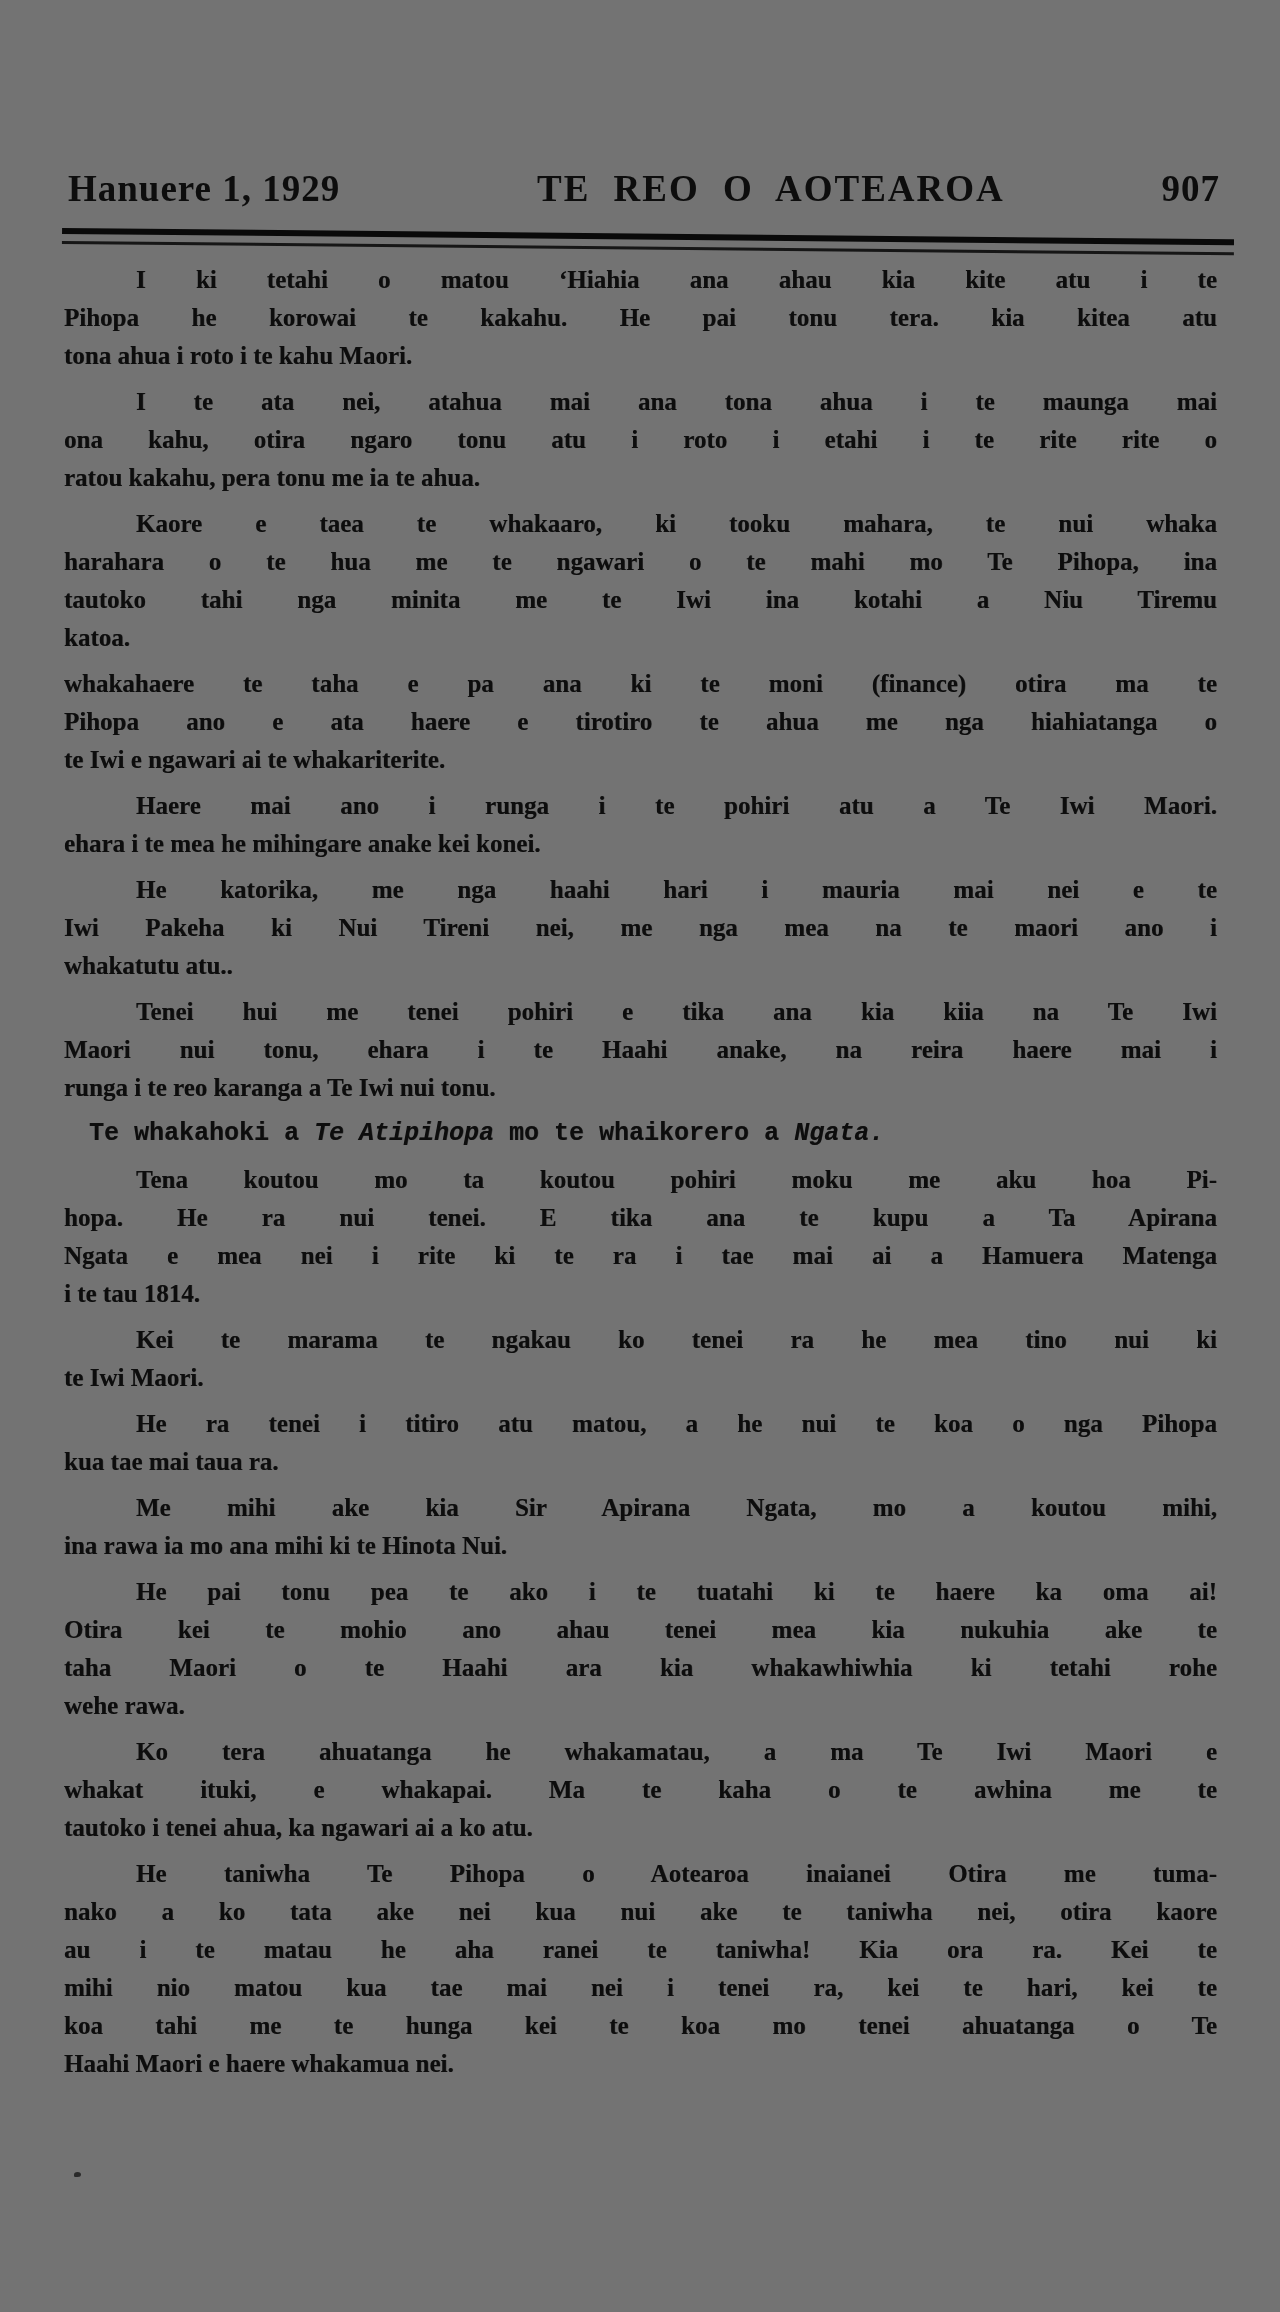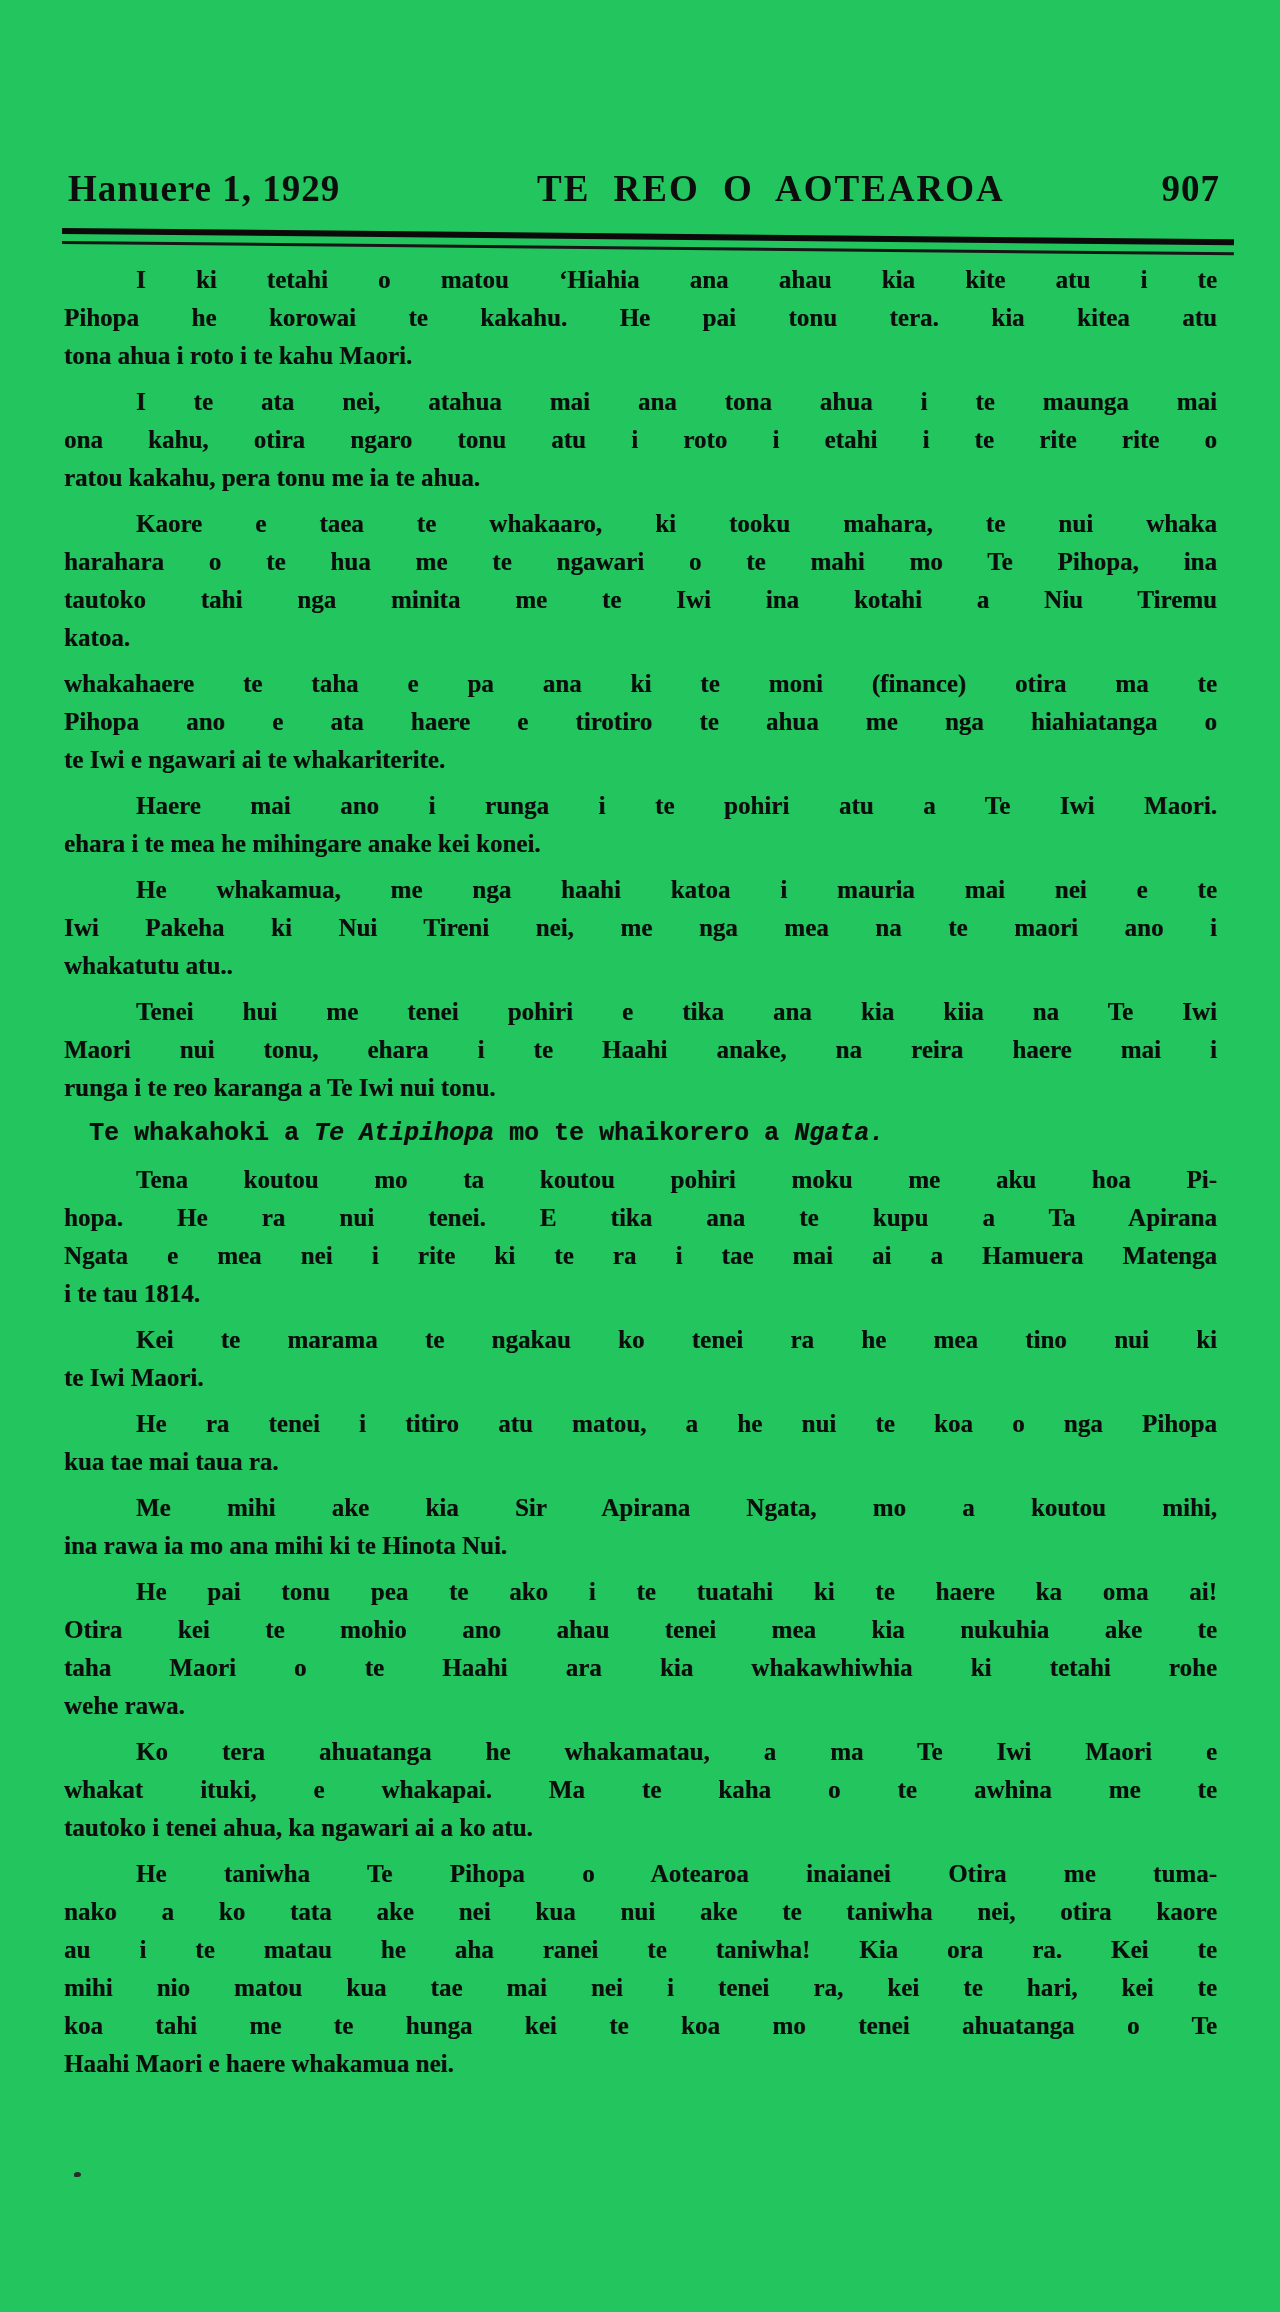--- a/index.html
+++ b/index.html
@@ -1,20 +1,20 @@
 <!DOCTYPE html>
 <html><head>
 <meta charset="utf-8">
 <style>
   html,body{margin:0;padding:0;background:#e8e8e8;}
   .page{
     position:relative;
     width:1280px;height:2312px;
     margin:0 auto;
-    background:#22c55e;
+    background:#737373;
     color:#0d0d0d;
     font-family:"Liberation Serif","DejaVu Serif",serif;
     font-weight:700;
     overflow:hidden;
   }
   
   .header{
     display:flex;
     justify-content:space-between;
     align-items:baseline;
@@ -102,21 +102,21 @@
       <div class="line">Pihopa ano e ata haere e tirotiro te ahua me nga hiahiatanga o</div>
       <div class="line last">te Iwi e ngawari ai te whakariterite.</div>
     </div>
 
     <div class="para">
       <div class="line first">Haere mai ano i runga i te pohiri atu a Te Iwi Maori.</div>
       <div class="line last">ehara i te mea he mihingare anake kei konei.</div>
     </div>
 
     <div class="para">
-      <div class="line first">He whakamua, me nga haahi katoa i mauria mai nei e te</div>
+      <div class="line first">He katorika, me nga haahi hari i mauria mai nei e te</div>
       <div class="line">Iwi Pakeha ki Nui Tireni nei, me nga mea na te maori ano i</div>
       <div class="line last">whakatutu atu..</div>
     </div>
 
     <div class="para">
       <div class="line first">Tenei hui me tenei pohiri e tika ana kia kiia na Te Iwi</div>
       <div class="line">Maori nui tonu, ehara i te Haahi anake, na reira haere mai i</div>
       <div class="line last">runga i te reo karanga a Te Iwi nui tonu.</div>
     </div>
 

